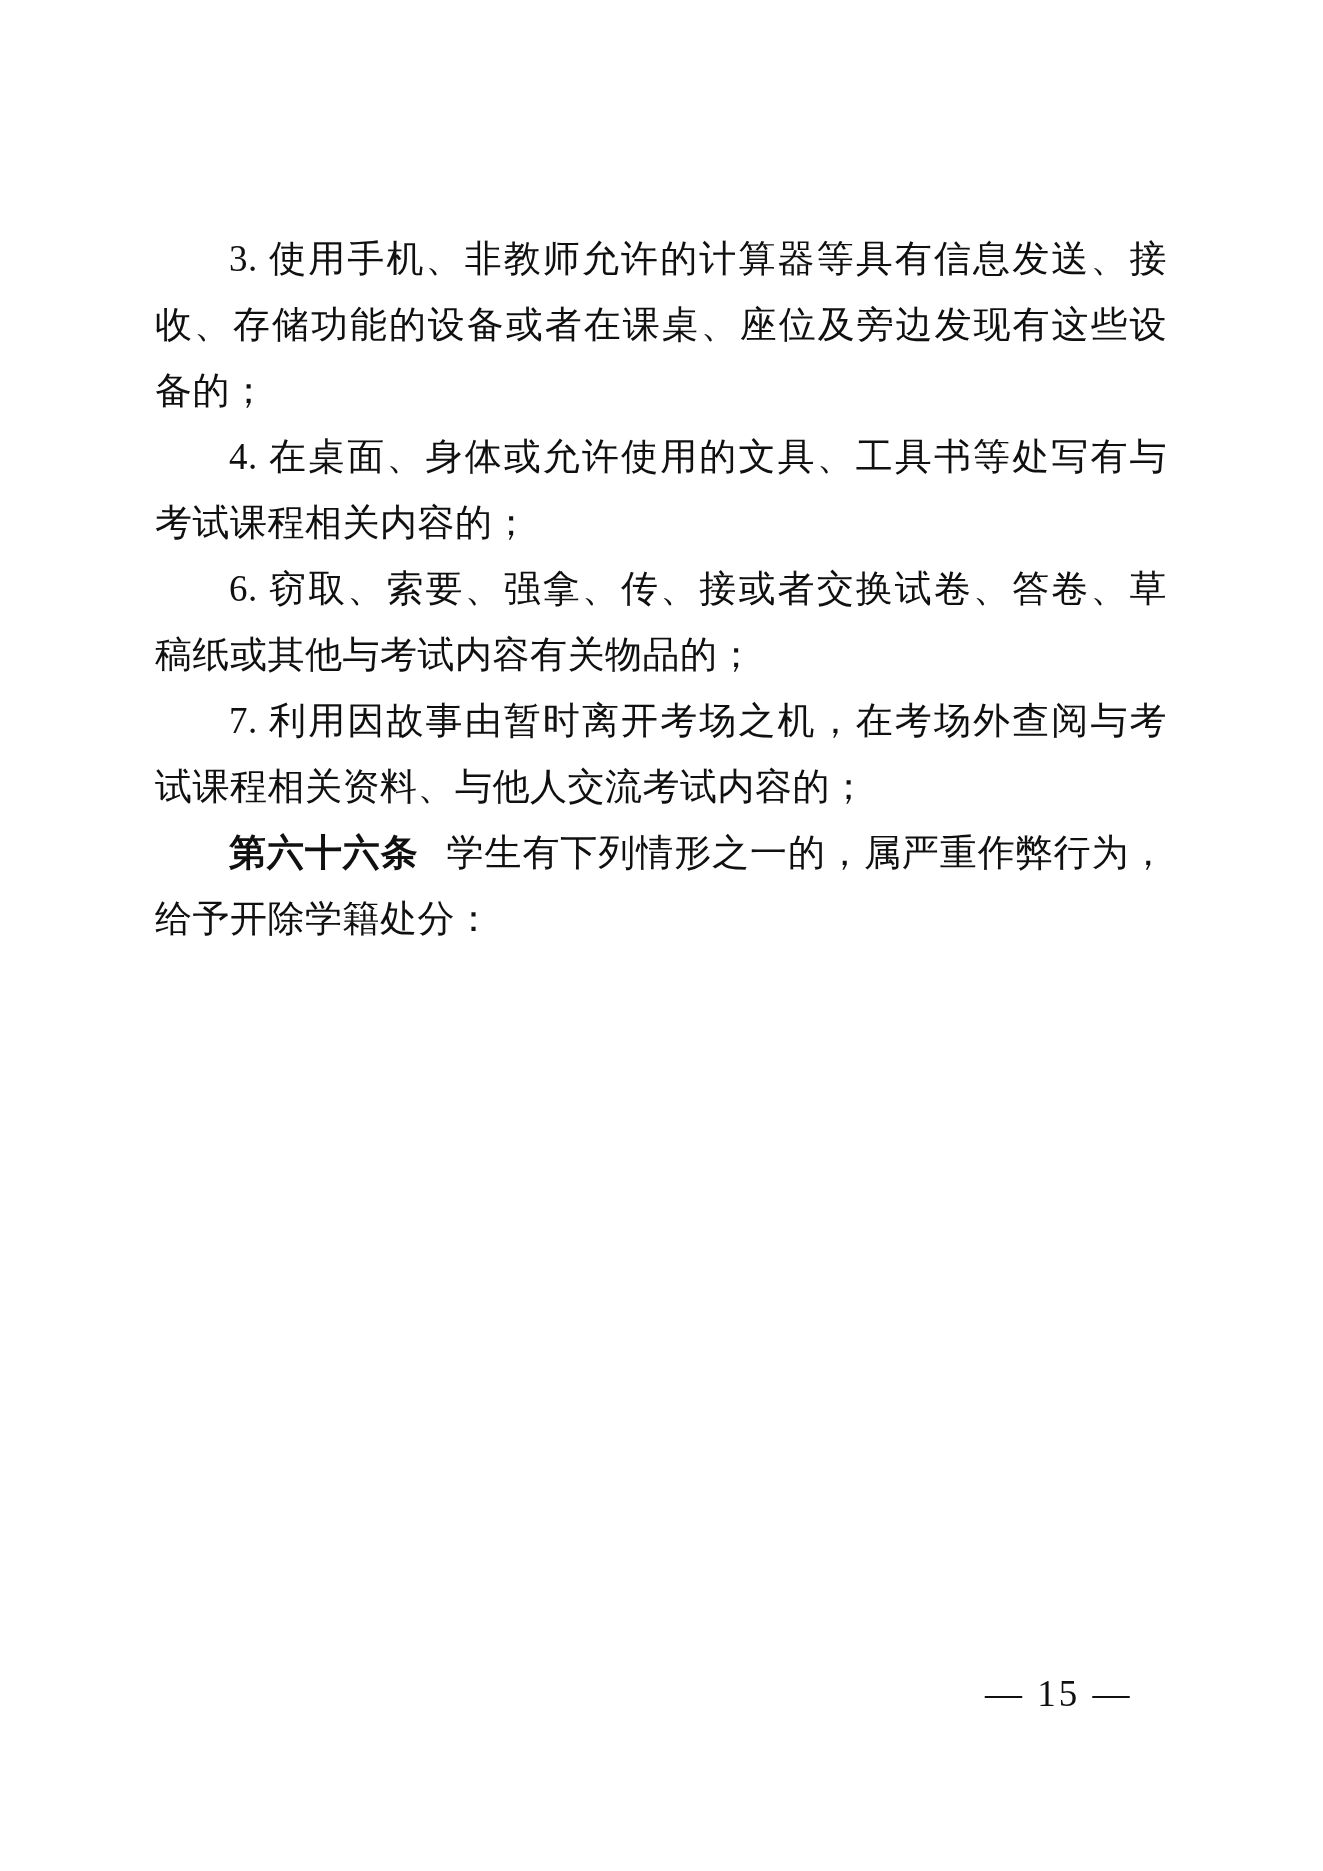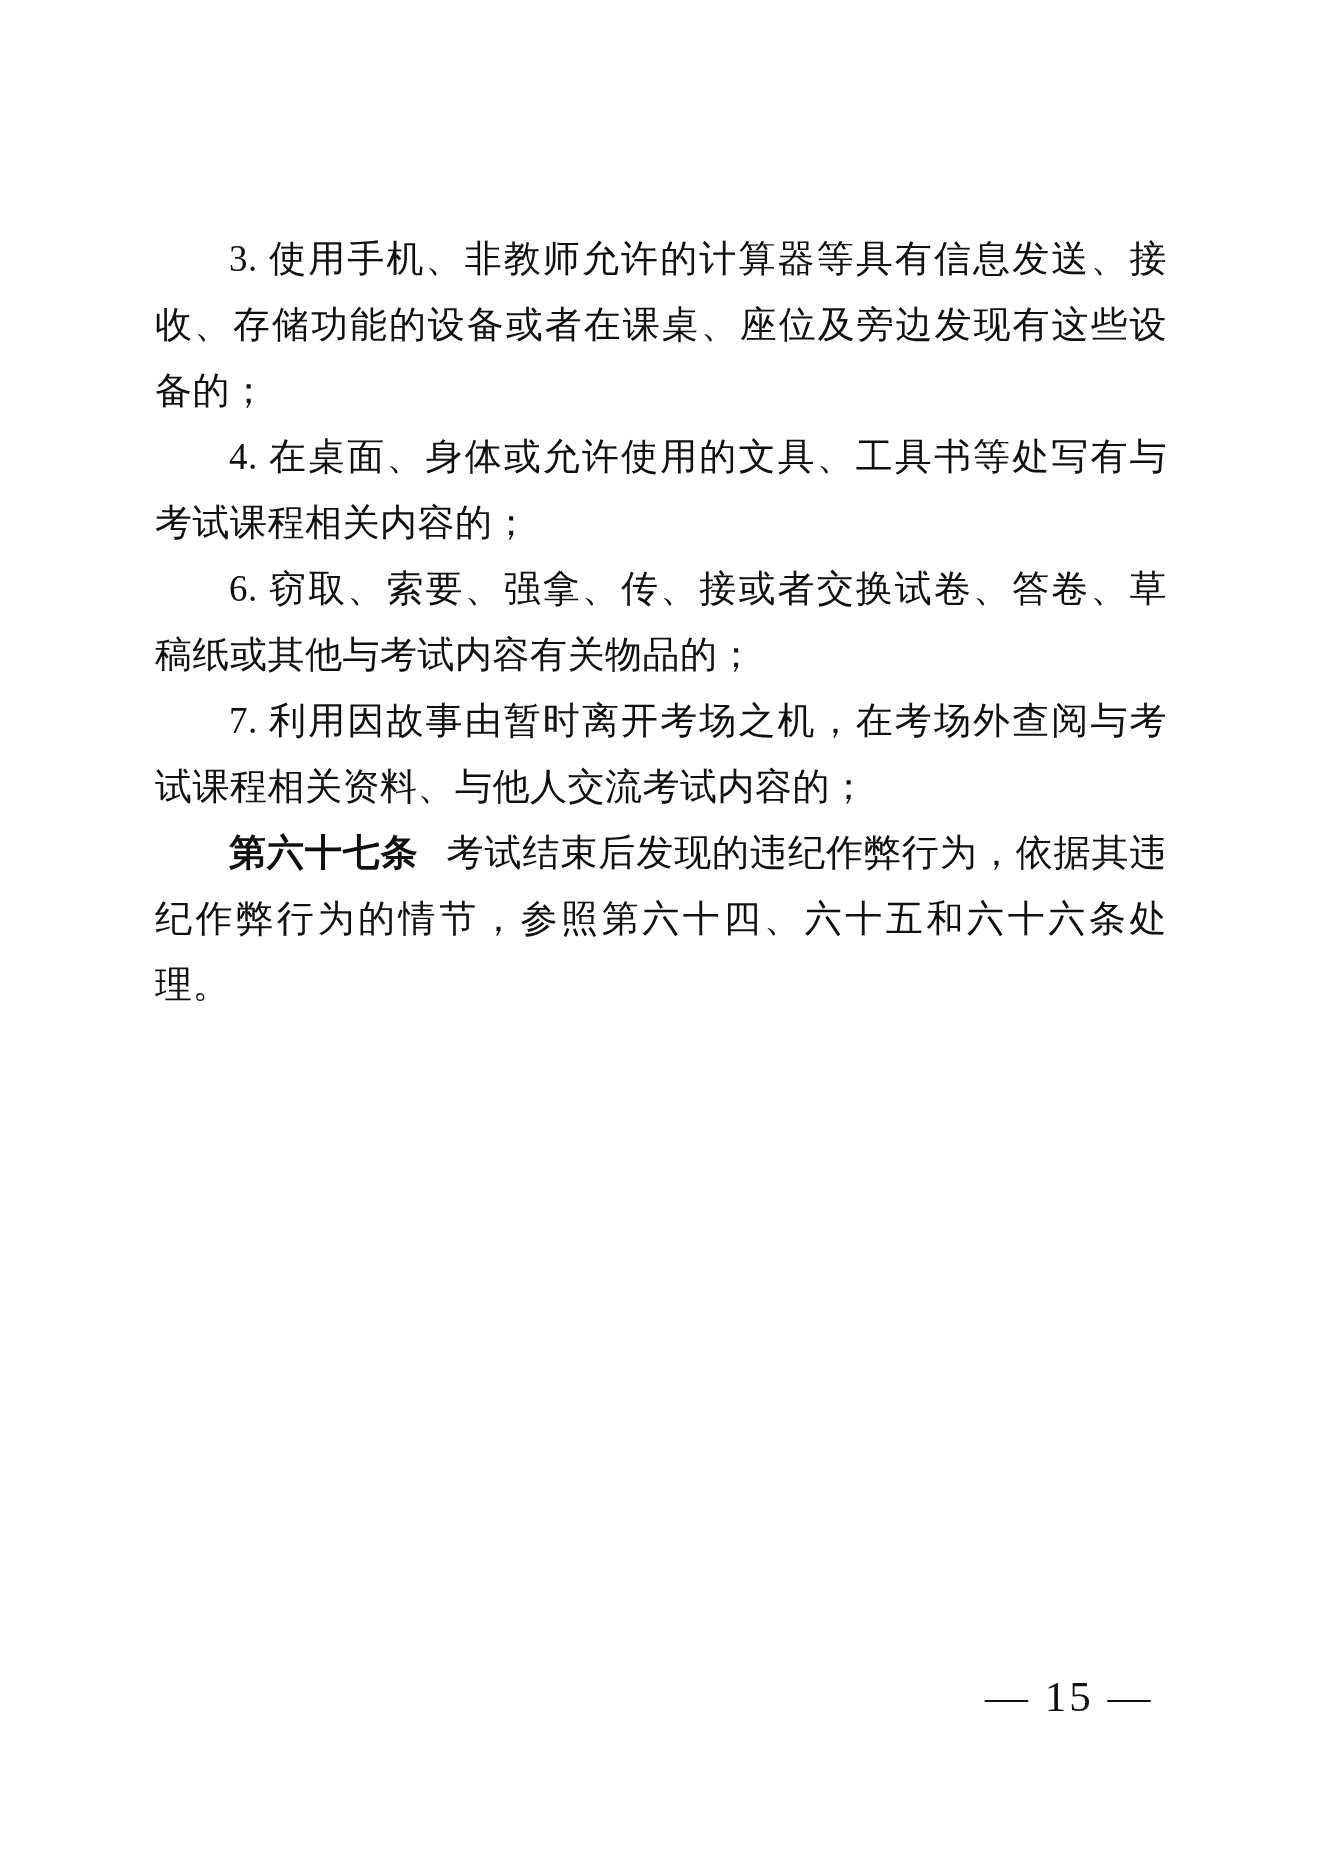--- a/index.html
+++ b/index.html
@@ -44,21 +44,21 @@
   }
   .lead:empty {
     display: none;
     margin: 0;
   }
   .page-number {
     position: absolute;
     left: 985px;
     top: 1672px;
     width: 140px;
-    font-size: 43px;
+    font-size: 37px;
     letter-spacing: 3px;
     text-align: center;
     white-space: nowrap;
     color: #101010;
   }
 </style>
 </head>
 <body>
 
 <div class="page">
@@ -76,24 +76,24 @@
 
     <p class="para">
       <span>6. 窃取、索要、强拿、传、接或者交换试卷、答卷、草稿纸或其他与考试内容有关物品的；</span>
     </p>
 
     <p class="para">
       <span>7. 利用因故事由暂时离开考场之机，在考场外查阅与考试课程相关资料、与他人交流考试内容的；</span>
     </p>
 
 
+    <p class="para">
+      <span class="lead">第六十六条</span><span>学生有下列情形之一的，属严重作弊行为，给予开除学籍处分：</span>
+    </p>
 
 
 
-    <p class="para">
-      <span class="lead">第六十七条</span><span>考试结束后发现的违纪作弊行为，依据其违纪作弊行为的情节，参照第六十四、六十五和六十六条处理。</span>
-    </p>
 
   </div>
 
   <div class="page-number">— 15 —</div>
 
 </div>
 
 </body></html>

